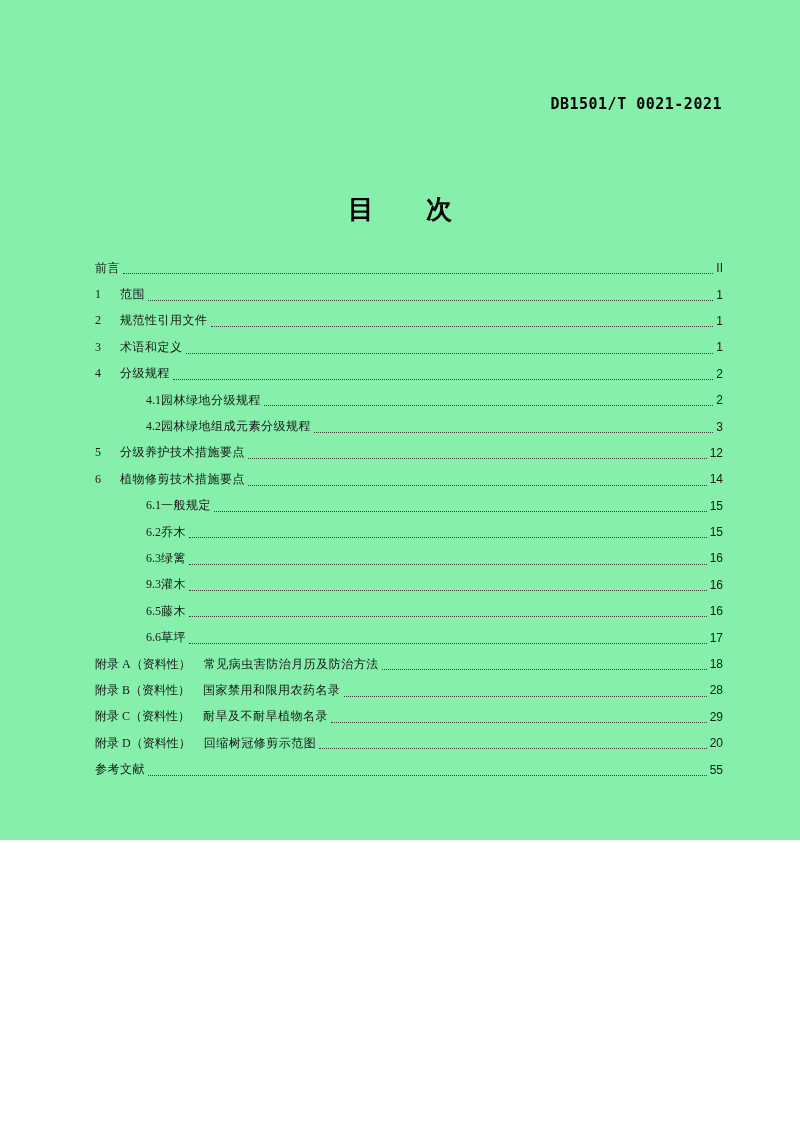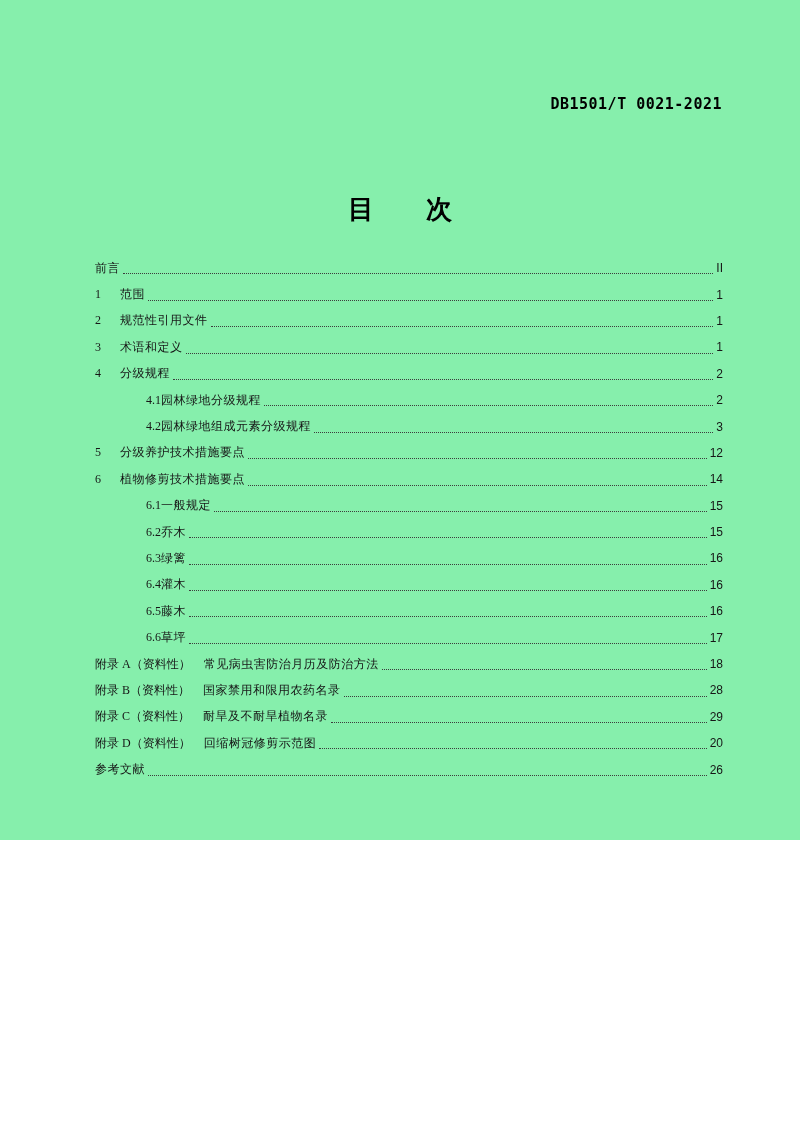--- a/index.html
+++ b/index.html
@@ -166,21 +166,21 @@
       <span class="dots"></span>
       <span class="page-num">15</span>
     </div>
       <div class="toc-row level1">
       <span class="num has-num">6.3</span>
       <span class="label">绿篱</span>
       <span class="dots"></span>
       <span class="page-num">16</span>
     </div>
       <div class="toc-row level1">
-      <span class="num has-num">6.4</span>
+      <span class="num has-num">9.3</span>
       <span class="label">灌木</span>
       <span class="dots"></span>
       <span class="page-num">16</span>
     </div>
       <div class="toc-row level1">
       <span class="num has-num">6.5</span>
       <span class="label">藤木</span>
       <span class="dots"></span>
       <span class="page-num">16</span>
     </div>
@@ -211,19 +211,19 @@
       <div class="toc-row level0 annex">
       <span class="num has-num">附录 D（资料性）</span>
       <span class="label">回缩树冠修剪示范图</span>
       <span class="dots"></span>
       <span class="page-num">20</span>
     </div>
       <div class="toc-row level0">
       <span class="num"></span>
       <span class="label">参考文献</span>
       <span class="dots"></span>
-      <span class="page-num">26</span>
+      <span class="page-num">55</span>
     </div>
     </div>
 
   <div class="footer-page-number">I</div>
 
 </div>
 
 </body></html>

